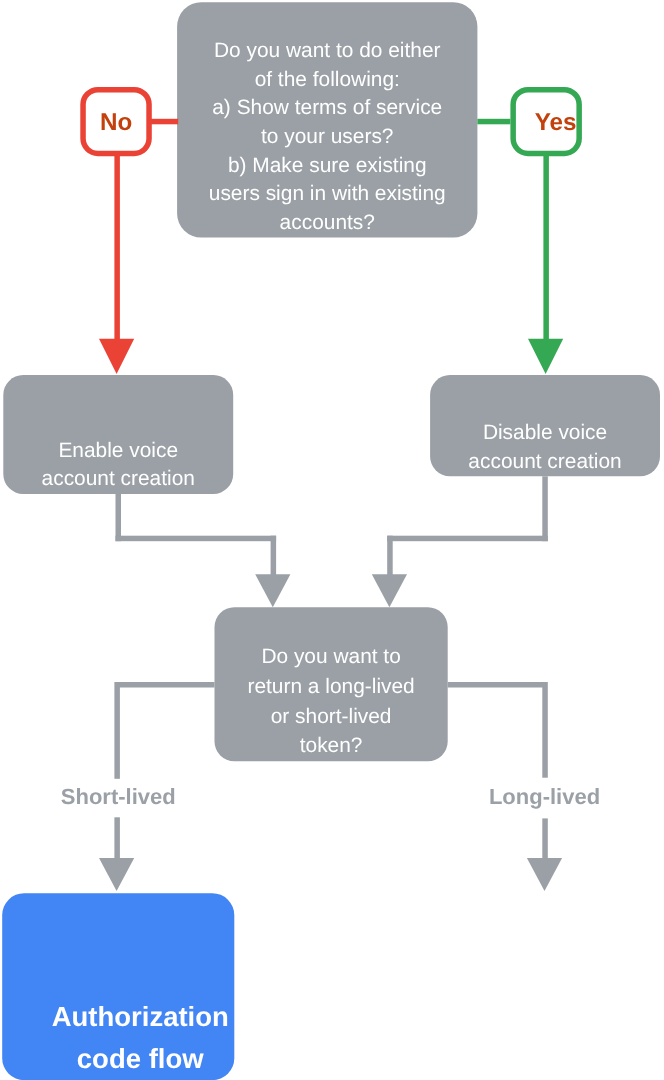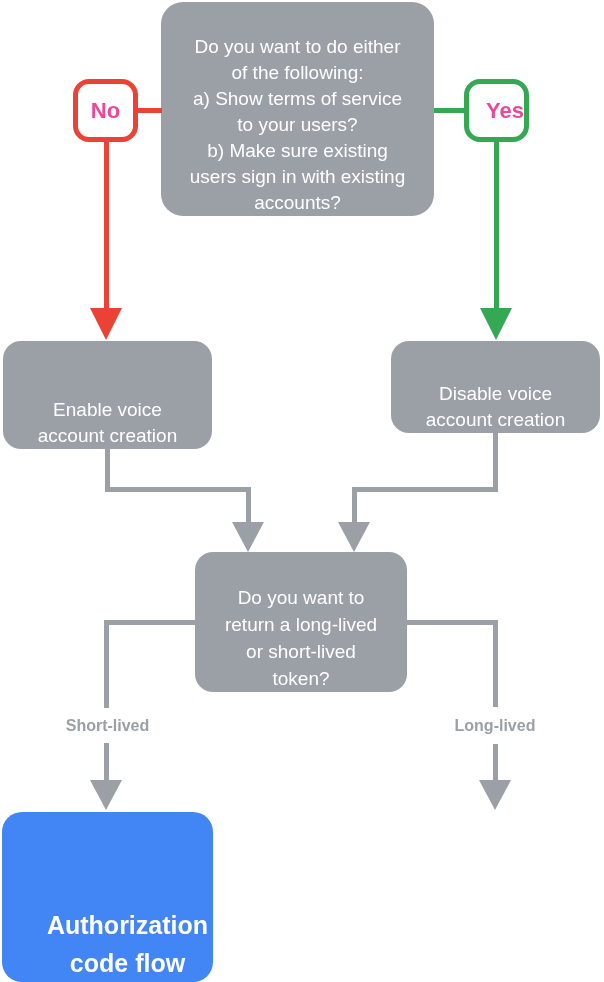--- a/index.html
+++ b/index.html
@@ -20,40 +20,40 @@
   .blue {
     background:#4285F4; font-weight:bold; font-size:25px; line-height:38px; border-radius:20px;padding-left:40px;
   }
   .auth     { left:2px;   top:812px; width:211px; height:170px; }
   .implicit { left:389px; top:812px; width:214px; height:170px; }
 
   .badge {
     position:absolute; width:65px; height:63px; background:#ffffff;
     border:5px solid #9AA0A6; border-radius:16px; box-sizing:border-box;
     display:flex; align-items:center; justify-content:center;
-    color:#ec4899; font-size:22px; font-weight:bold; z-index:3;
+    color:#c2410c; font-size:22px; font-weight:bold; z-index:3;
   }
   .badge-no  { left:73px;  top:79px; border-color:#EA4335; }
   .badge-yes { left:464px; top:79px; border-color:#34A853;justify-content:flex-end; }
 
   .seg { position:absolute; background:#9AA0A6; z-index:1; }
   .seg.red   { background:#EA4335; }
   .seg.green { background:#34A853; }
 
   .arrowhead {
     position:absolute; width:0; height:0; z-index:2;
     border-left:16px solid transparent; border-right:16px solid transparent;
     border-top:30px solid #9AA0A6;
   }
   .arrowhead.red   { border-top:32px solid #EA4335; }
   .arrowhead.green { border-top:32px solid #34A853; }
 
   .branch-label {
     position:absolute; background:#ffffff; color:#9AA0A6;
-    font-size:16px; font-weight:bold; z-index:4;
+    font-size:20px; font-weight:bold; z-index:4;
     display:flex; align-items:center; justify-content:center;
   }
   .short-lbl { left:23px;  top:708px; width:169px; height:35px; }
   .long-lbl  { left:410px; top:707px; width:170px; height:37px; }
 </style>
 </head>
 <body>
 
 <div class="canvas">
 

